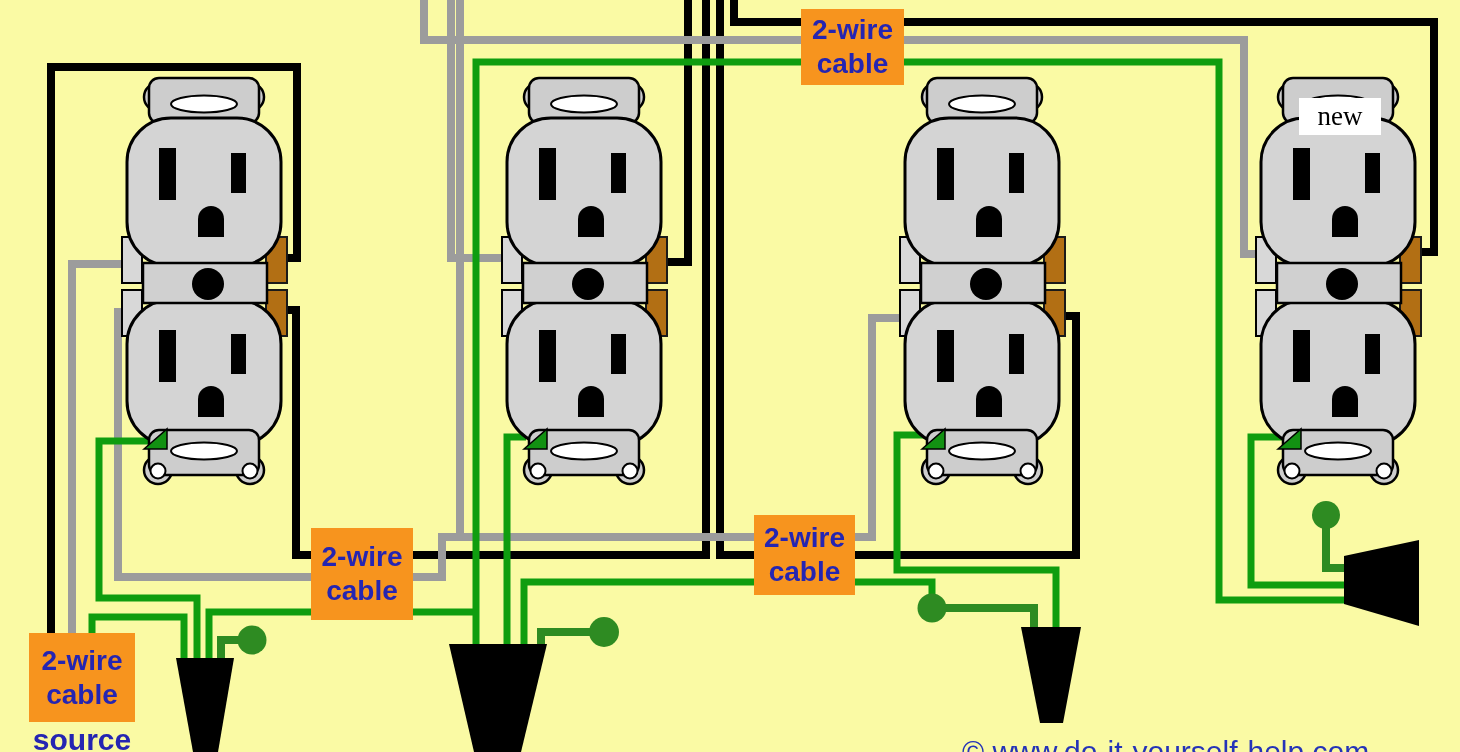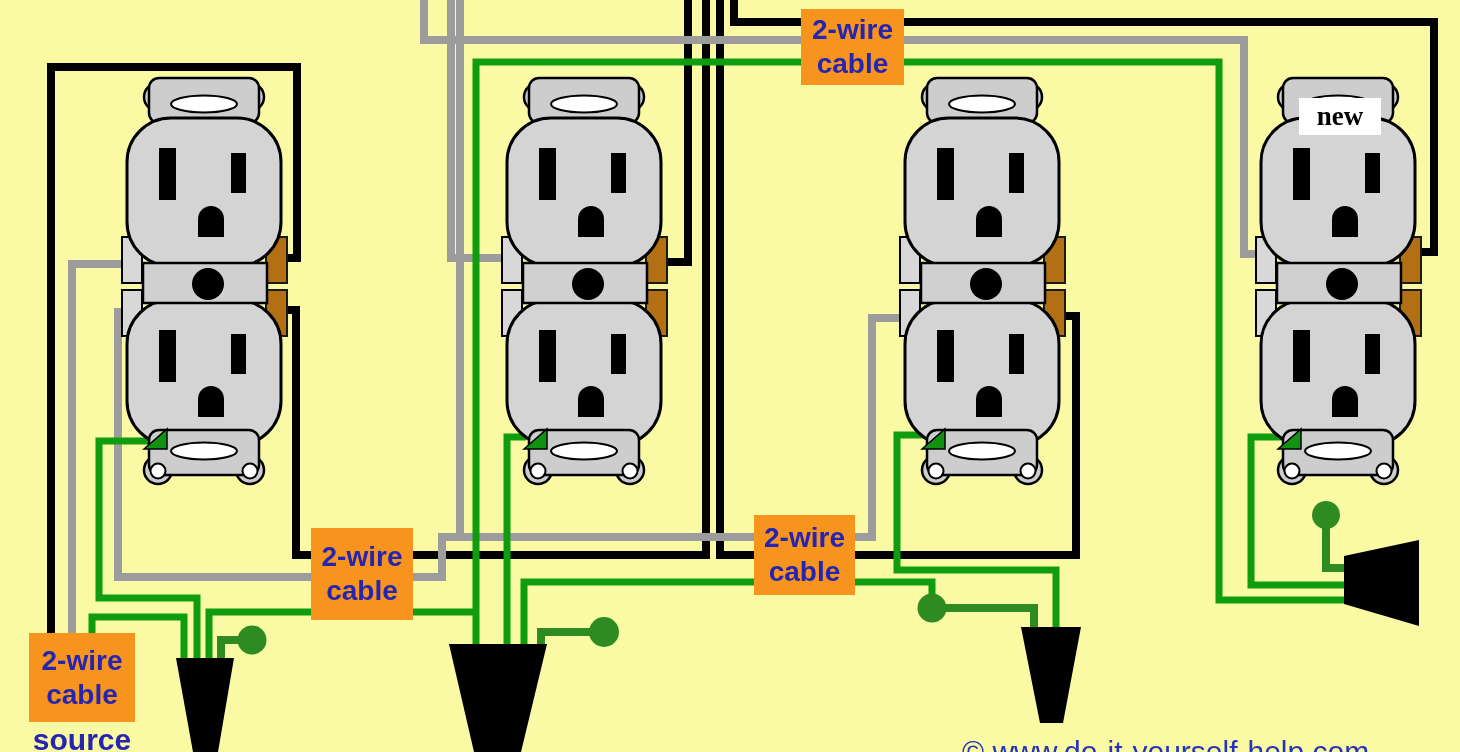--- a/index.html
+++ b/index.html
@@ -32,21 +32,21 @@
   .t-brass{fill:var(--brass-terminal);stroke:#1a1a1a;stroke-width:2;}
   .g-screw{fill:var(--ground-screw);stroke:#000;stroke-width:1.5;}
   .cable-label{position:absolute;background:var(--label-bg);color:var(--label-text);
        font-weight:bold;font-size:28px;text-align:center;display:flex;
        flex-direction:column;justify-content:center;line-height:34px;}
   .cable-label span{display:block;}
   #source-text{position:absolute;left:25px;top:723px;width:106px;text-align:center;
        color:var(--label-text);font-weight:bold;font-size:30px;}
   #new-badge{position:absolute;left:1295px;top:98px;width:82px;height:37px;
        background:#fff;color:#000;font-family:"Liberation Serif", serif;
-       font-weight:bold;font-size:27px;text-align:center;line-height:37px;}
+       font-weight:normal;font-size:27px;text-align:center;line-height:37px;}
   #copyright{position:absolute;left:958px;top:735px;width:470px;
        color:var(--copyright-text);font-size:30px;white-space:nowrap;}
 </style>
 </head>
 <body>
 
 <div id="stage">
 
 <svg width="1460" height="752" viewBox="0 0 1460 752">
 

